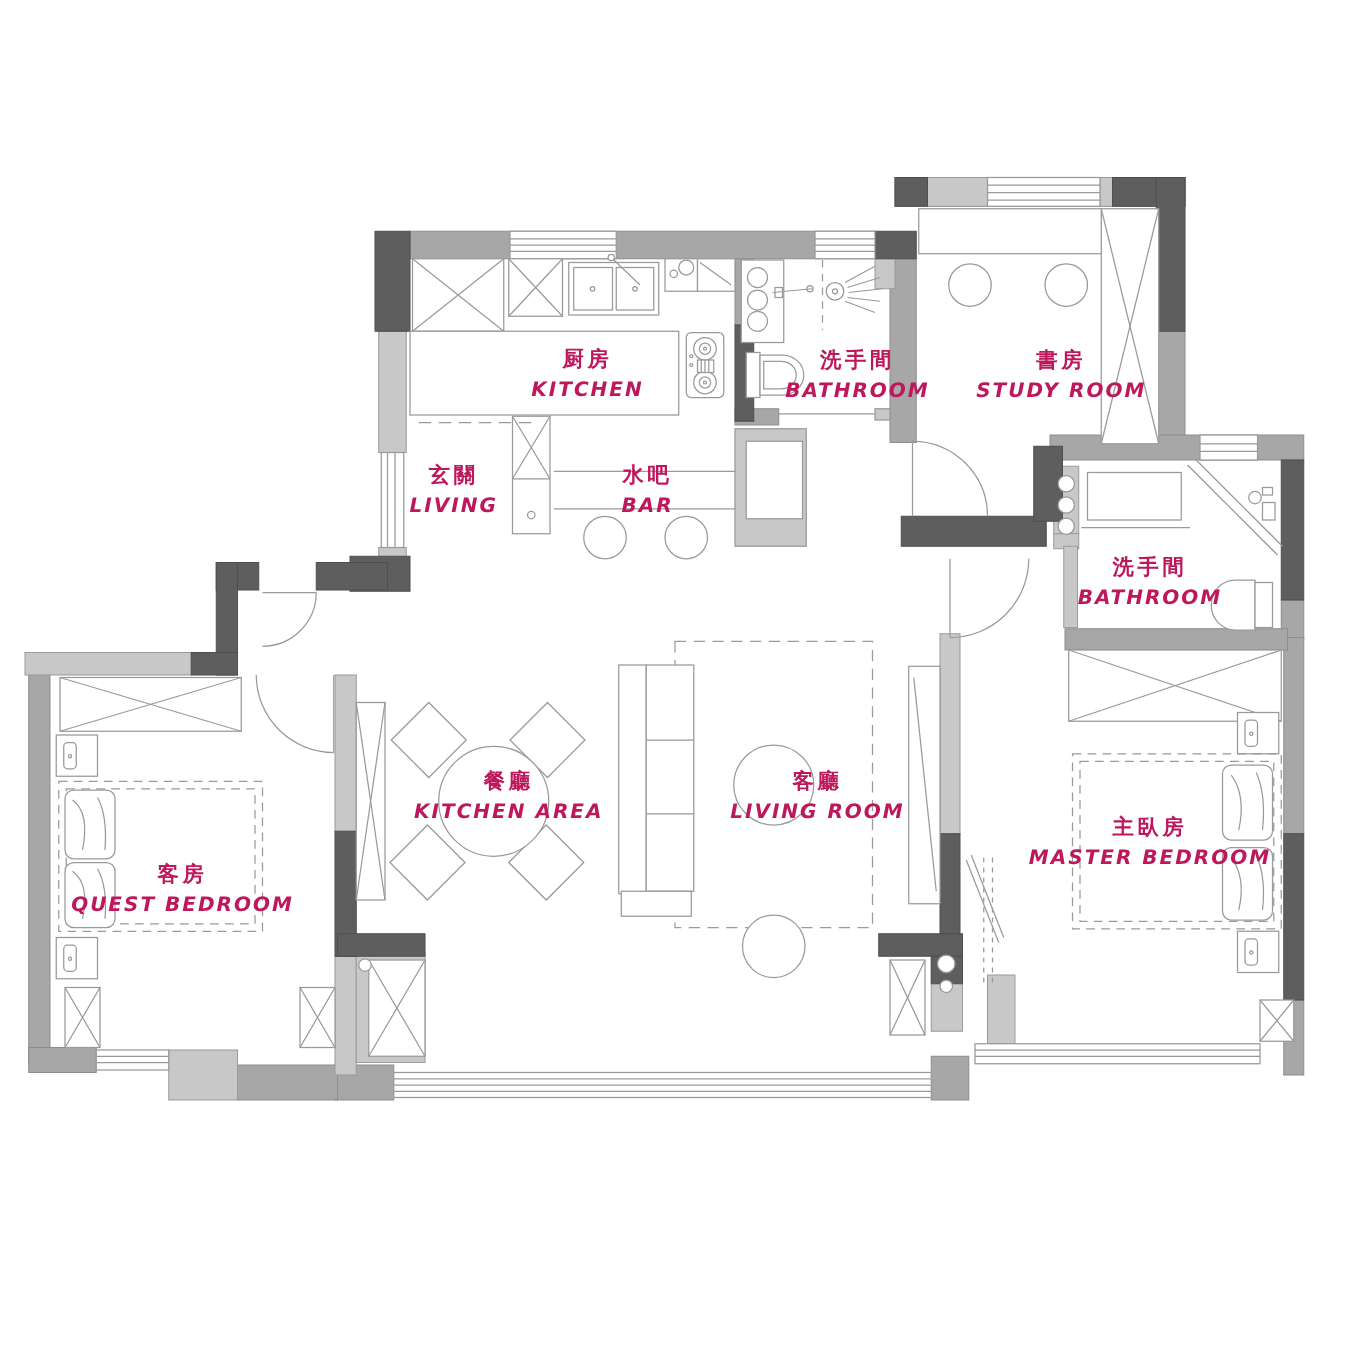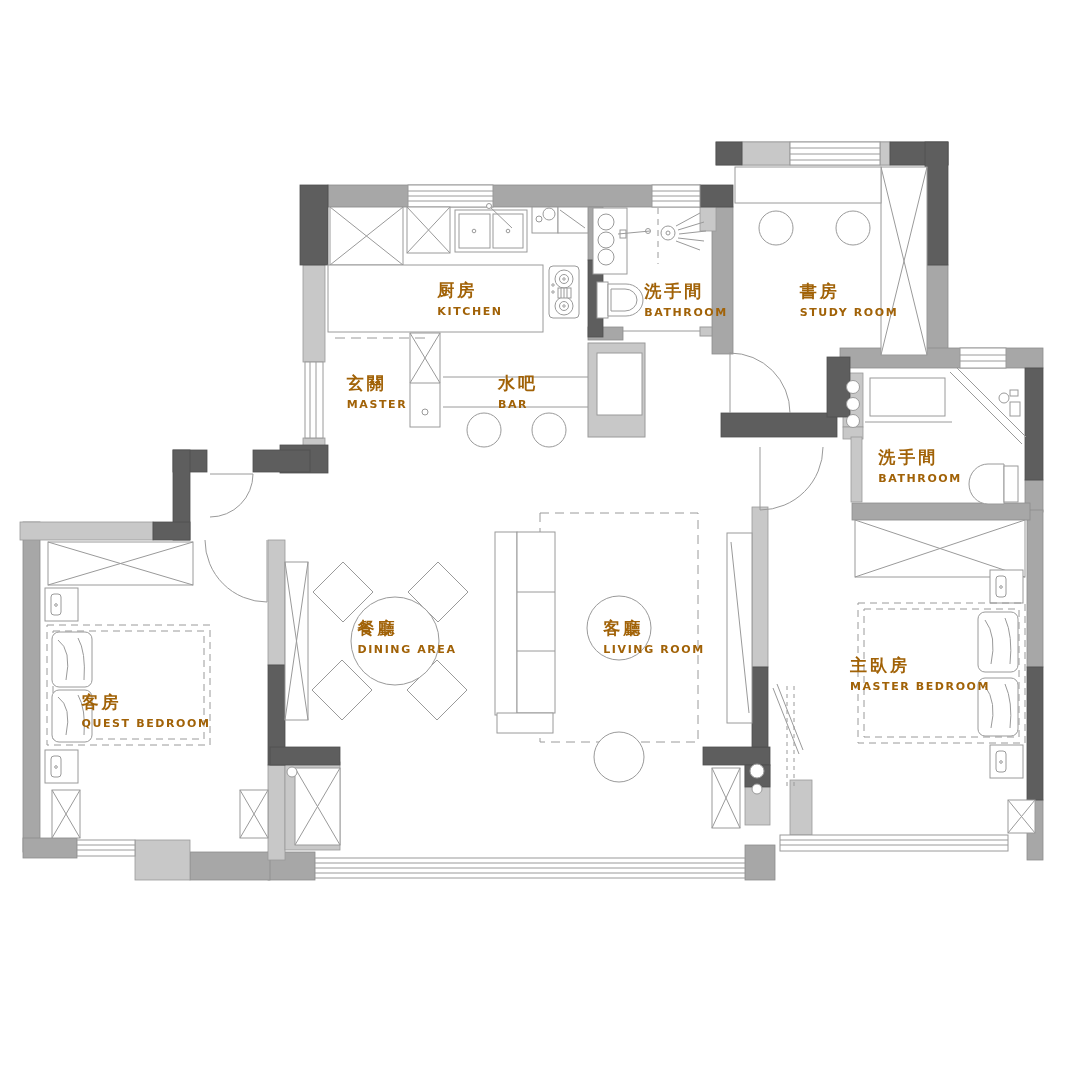--- a/index.html
+++ b/index.html
@@ -1,21 +1,21 @@
 <!DOCTYPE html>
 <html><head>
 <meta charset="utf-8">
 <style>
   html,body{margin:0;padding:0;background:#ffffff;}
   #stage{position:relative;width:1080px;height:1080px;background:#ffffff;overflow:hidden;
          font-family:"DejaVu Sans","Liberation Sans",sans-serif;}
   #plan-svg{position:absolute;left:0;top:0;}
-  .room-label{position:absolute;transform:translate(-50%,-50%);text-align:left;color:#a16207;white-space:nowrap;}
+  .room-label{position:absolute;transform:translate(-50%,-50%);text-align:center;color:#be185d;white-space:nowrap;}
   .room-label .zh{font-size:17px;font-weight:bold;letter-spacing:3px;}
-  .room-label .en{font-size:11px;font-weight:bold;letter-spacing:1.6px;margin-top:3px;}
+  .room-label .en{font-size:16px;font-weight:bold;letter-spacing:1.6px;margin-top:3px;font-style:italic;}
 </style>
 </head>
 <body>
 
 <div id="stage">
 
 <svg id="plan-svg" width="1080" height="1080" viewBox="0 0 1080 1080">
 
   <g fill="#a7a7a7" stroke="#8d8d8d" stroke-width="0.8">
     <rect x="328" y="185" width="372" height="22"></rect>
@@ -398,39 +398,39 @@
       <div class="en">KITCHEN</div>
     </div>
     <div class="room-label" style="left:686px;top:299px">
       <div class="zh">洗手間</div>
       <div class="en">BATHROOM</div>
     </div>
     <div class="room-label" style="left:849px;top:299px">
       <div class="zh">書房</div>
       <div class="en">STUDY ROOM</div>
     </div>
-    <div class="room-label" style="left:377px;top:391px">
+    <div class="room-label" style="left:363px;top:391px">
       <div class="zh">玄關</div>
-      <div class="en">MASTER</div>
+      <div class="en">LIVING</div>
     </div>
     <div class="room-label" style="left:518px;top:391px">
       <div class="zh">水吧</div>
       <div class="en">BAR</div>
     </div>
     <div class="room-label" style="left:920px;top:465px">
       <div class="zh">洗手間</div>
       <div class="en">BATHROOM</div>
     </div>
     <div class="room-label" style="left:146px;top:710px">
       <div class="zh">客房</div>
       <div class="en">QUEST BEDROOM</div>
     </div>
     <div class="room-label" style="left:407px;top:636px">
       <div class="zh">餐廳</div>
-      <div class="en">DINING AREA</div>
+      <div class="en">KITCHEN AREA</div>
     </div>
     <div class="room-label" style="left:654px;top:636px">
       <div class="zh">客廳</div>
       <div class="en">LIVING ROOM</div>
     </div>
     <div class="room-label" style="left:920px;top:673px">
       <div class="zh">主臥房</div>
       <div class="en">MASTER BEDROOM</div>
     </div>
   </div>

